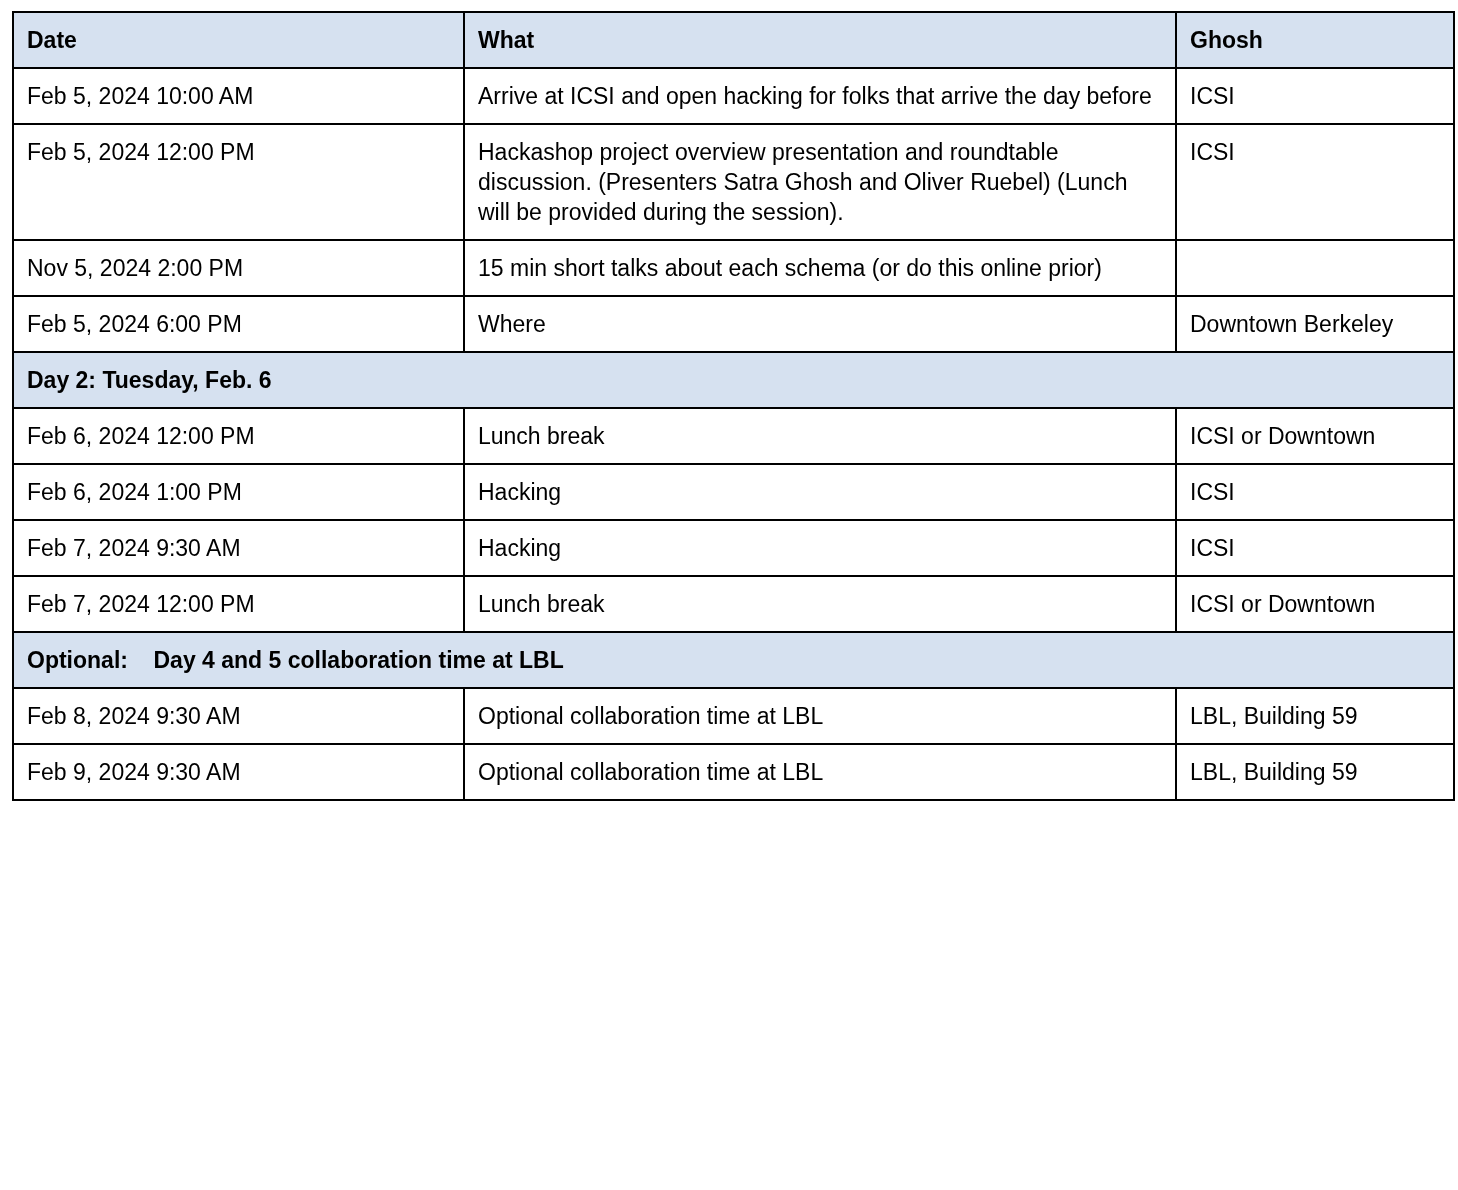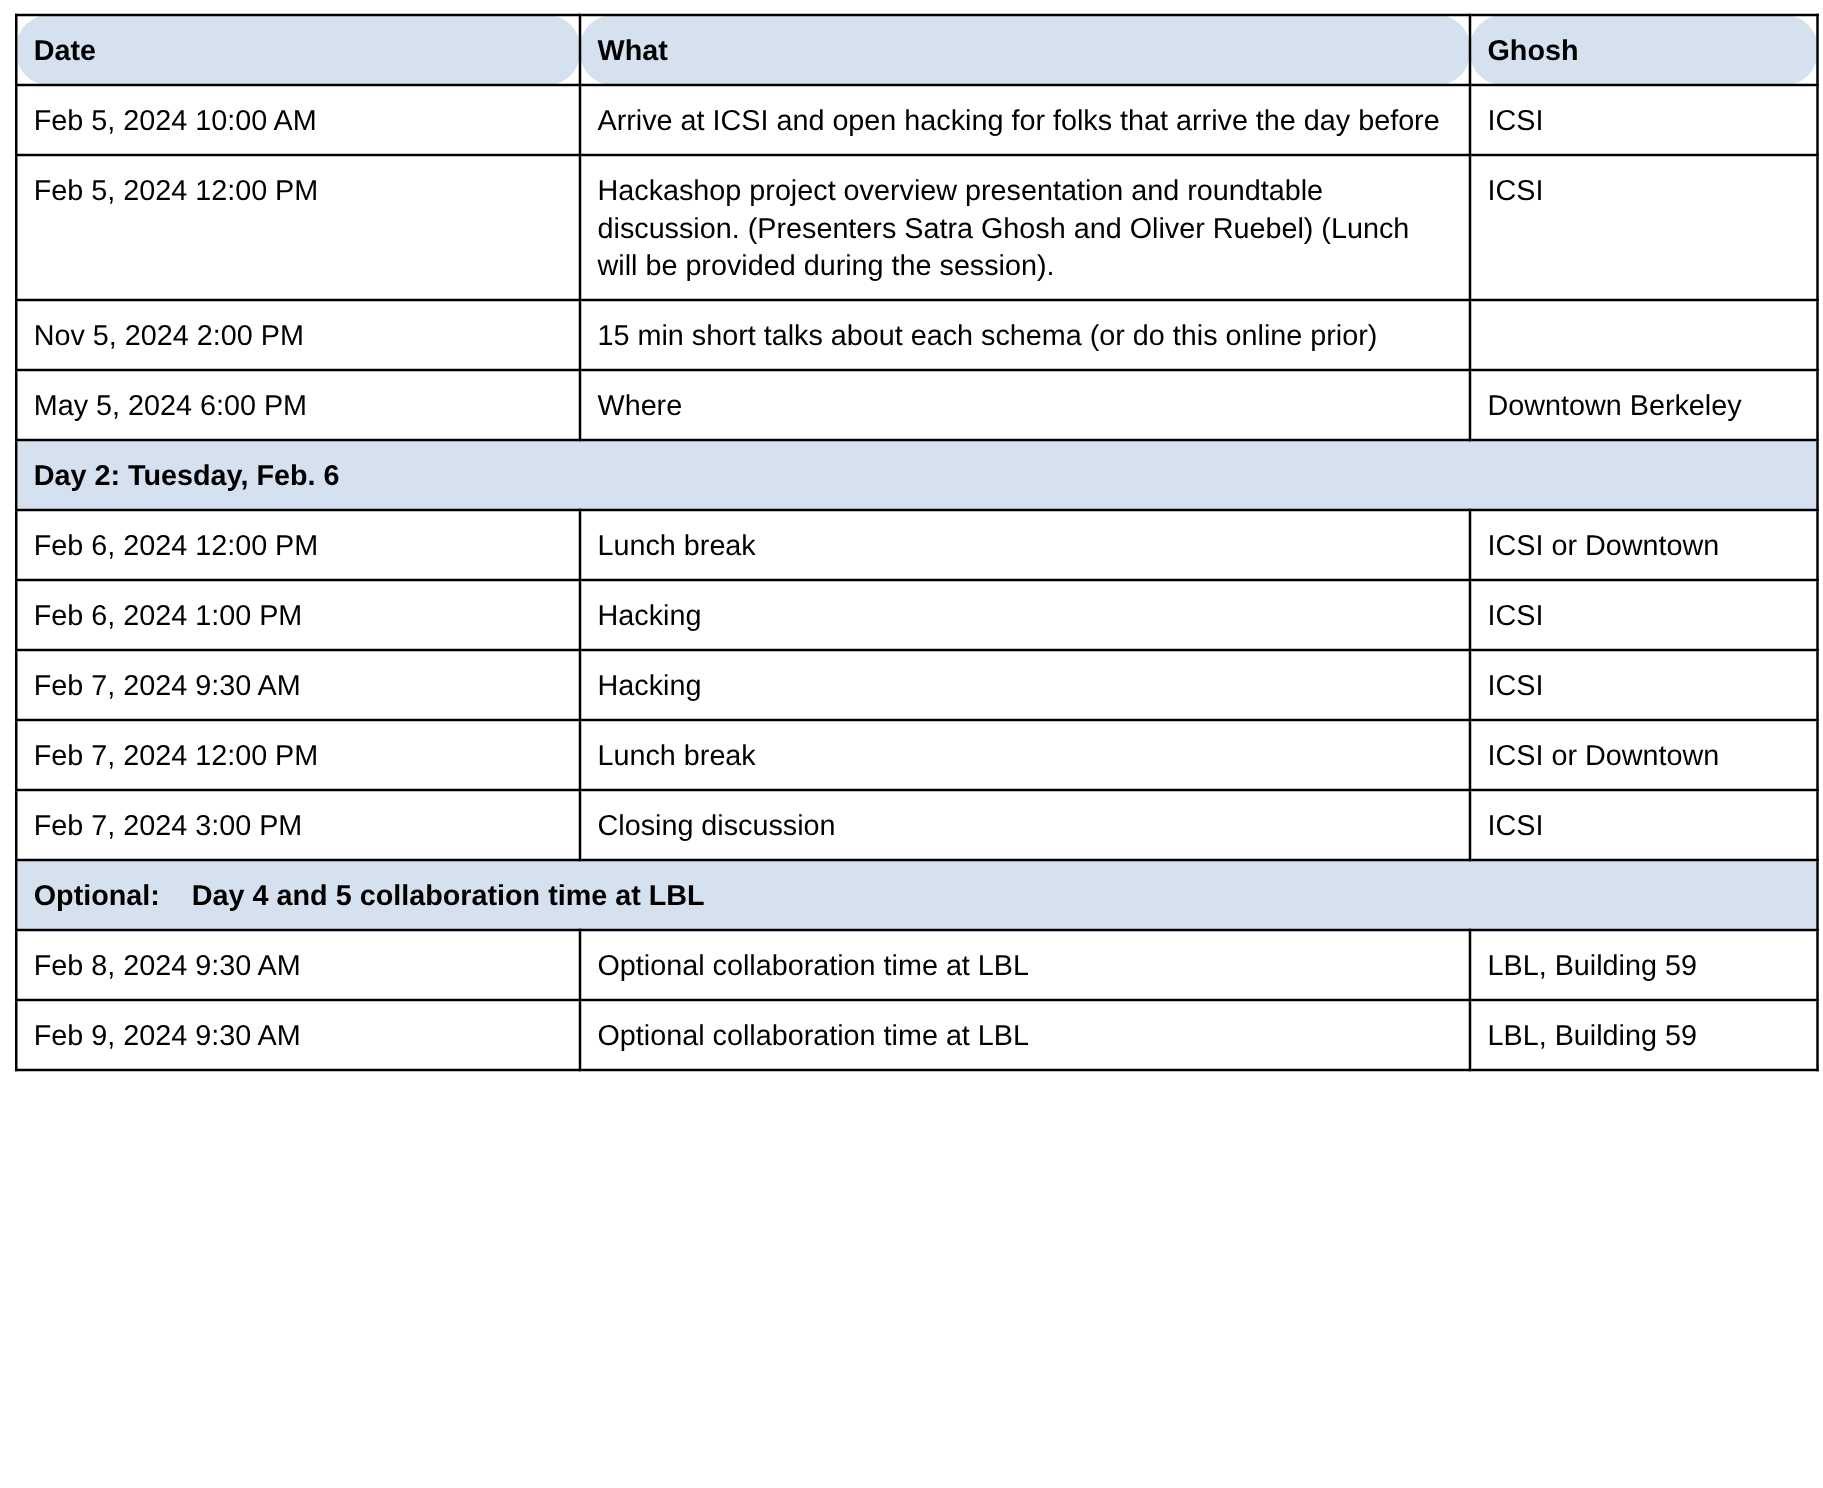--- a/index.html
+++ b/index.html
@@ -33,21 +33,20 @@
     vertical-align: top;
     padding: 12px 13px;
     font-size: 23px;
     line-height: 30px;
     text-align: left;
     overflow: hidden;
   }
   table.schedule thead th {
     background: var(--header-bg);
     font-weight: bold;
-    border-radius: 26px;
   }
   td.section-header-cell {
     background: var(--header-bg);
     font-weight: bold;
     text-align: center;
     white-space: pre-wrap;
   }
   col.col-date  { width: 451px; }
   col.col-what  { width: 712px; }
   col.col-where { width: 278px; }
@@ -83,21 +82,21 @@
     <td class="cell-where">ICSI</td>
   </tr>
 
   <tr class="data-row">
     <td class="cell-date">Nov 5, 2024 2:00 PM</td>
     <td class="cell-what">15 min short talks about each schema (or do this online prior)</td>
     <td class="cell-where"></td>
   </tr>
 
   <tr class="data-row">
-    <td class="cell-date">May 5, 2024 6:00 PM</td>
+    <td class="cell-date">Feb 5, 2024 6:00 PM</td>
     <td class="cell-what">Where</td>
     <td class="cell-where">Downtown Berkeley</td>
   </tr>
 
   <tr class="section-header-row">
     <td colspan="3" class="section-header-cell">Day 2: Tuesday, Feb. 6</td>
   </tr>
 
 
   <tr class="data-row">
@@ -118,25 +117,20 @@
     <td class="cell-what">Hacking</td>
     <td class="cell-where">ICSI</td>
   </tr>
 
   <tr class="data-row">
     <td class="cell-date">Feb 7, 2024 12:00 PM</td>
     <td class="cell-what">Lunch break</td>
     <td class="cell-where">ICSI or Downtown</td>
   </tr>
 
-  <tr class="data-row">
-    <td class="cell-date">Feb 7, 2024 3:00 PM</td>
-    <td class="cell-what">Closing discussion</td>
-    <td class="cell-where">ICSI</td>
-  </tr>
 
   <tr class="section-header-row">
     <td colspan="3" class="section-header-cell">Optional:    Day 4 and 5 collaboration time at LBL</td>
   </tr>
 
   <tr class="data-row">
     <td class="cell-date">Feb 8, 2024 9:30 AM</td>
     <td class="cell-what">Optional collaboration time at LBL</td>
     <td class="cell-where">LBL, Building 59</td>
   </tr>

